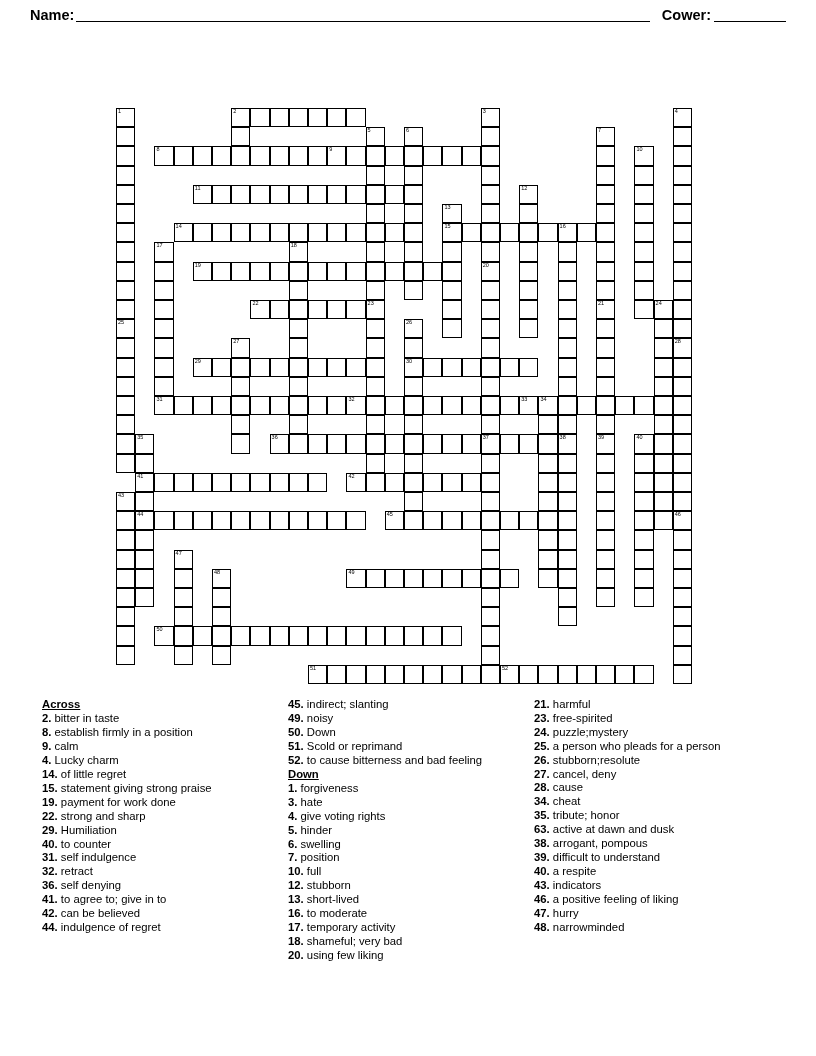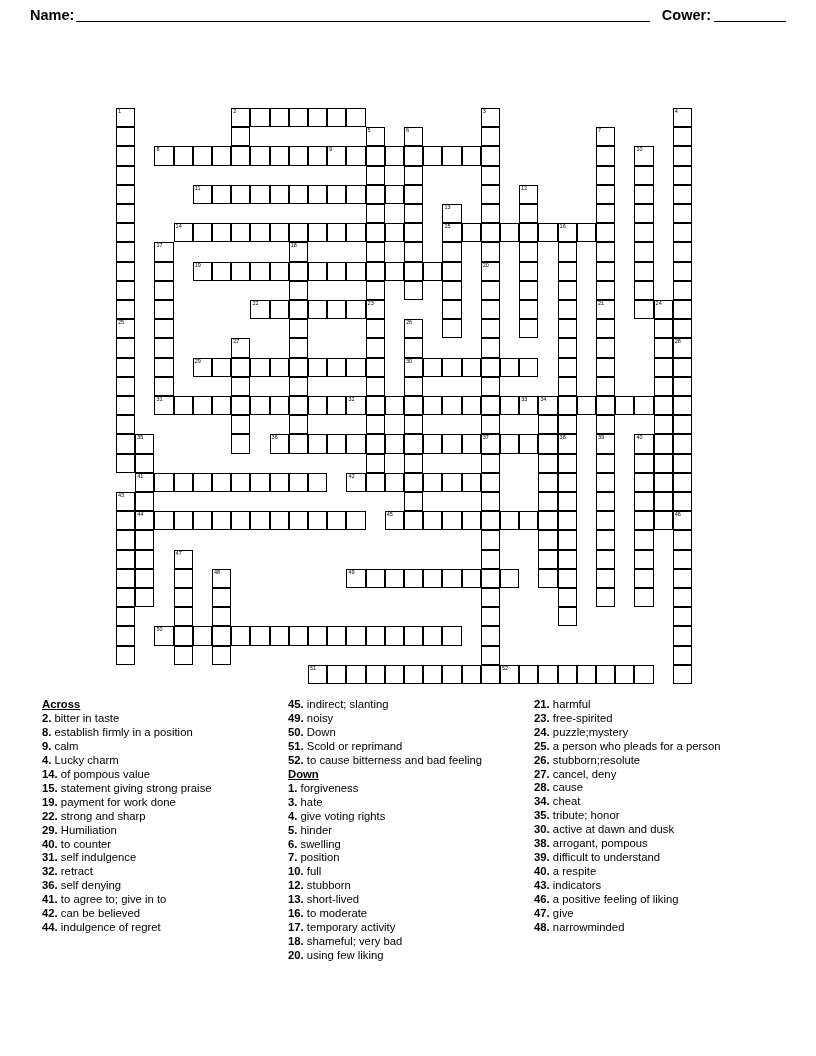--- a/index.html
+++ b/index.html
@@ -672,21 +672,21 @@
     </div>
 
   <div class="clues">
     <div class="clue-col">
       <div class="section-head">Across</div>
       <div id="across-list">
           <div class="clue"><b>2.</b><span> bitter in taste</span></div>
           <div class="clue"><b>8.</b><span> establish firmly in a position</span></div>
           <div class="clue"><b>9.</b><span> calm</span></div>
           <div class="clue"><b>4.</b><span> Lucky charm</span></div>
-          <div class="clue"><b>14.</b><span> of pompous value</span></div>
+          <div class="clue"><b>14.</b><span> of little regret</span></div>
           <div class="clue"><b>15.</b><span> statement giving strong praise</span></div>
           <div class="clue"><b>19.</b><span> payment for work done</span></div>
           <div class="clue"><b>22.</b><span> strong and sharp</span></div>
           <div class="clue"><b>29.</b><span> Humiliation</span></div>
           <div class="clue"><b>40.</b><span> to counter</span></div>
           <div class="clue"><b>31.</b><span> self indulgence</span></div>
           <div class="clue"><b>32.</b><span> retract</span></div>
           <div class="clue"><b>36.</b><span> self denying</span></div>
           <div class="clue"><b>41.</b><span> to agree to; give in to</span></div>
           <div class="clue"><b>42.</b><span> can be believed</span></div>
@@ -722,25 +722,25 @@
       <div id="down-cont-list">
           <div class="clue"><b>21.</b><span> harmful</span></div>
           <div class="clue"><b>23.</b><span> free-spirited</span></div>
           <div class="clue"><b>24.</b><span> puzzle;mystery</span></div>
           <div class="clue"><b>25.</b><span> a person who pleads for a person</span></div>
           <div class="clue"><b>26.</b><span> stubborn;resolute</span></div>
           <div class="clue"><b>27.</b><span> cancel, deny</span></div>
           <div class="clue"><b>28.</b><span> cause</span></div>
           <div class="clue"><b>34.</b><span> cheat</span></div>
           <div class="clue"><b>35.</b><span> tribute; honor</span></div>
-          <div class="clue"><b>30.</b><span> active at dawn and dusk</span></div>
+          <div class="clue"><b>63.</b><span> active at dawn and dusk</span></div>
           <div class="clue"><b>38.</b><span> arrogant, pompous</span></div>
           <div class="clue"><b>39.</b><span> difficult to understand</span></div>
           <div class="clue"><b>40.</b><span> a respite</span></div>
           <div class="clue"><b>43.</b><span> indicators</span></div>
           <div class="clue"><b>46.</b><span> a positive feeling of liking</span></div>
-          <div class="clue"><b>47.</b><span> give</span></div>
+          <div class="clue"><b>47.</b><span> hurry</span></div>
           <div class="clue"><b>48.</b><span> narrowminded</span></div>
         </div>
     </div>
   </div>
 
 </div>
 
 </body></html>

